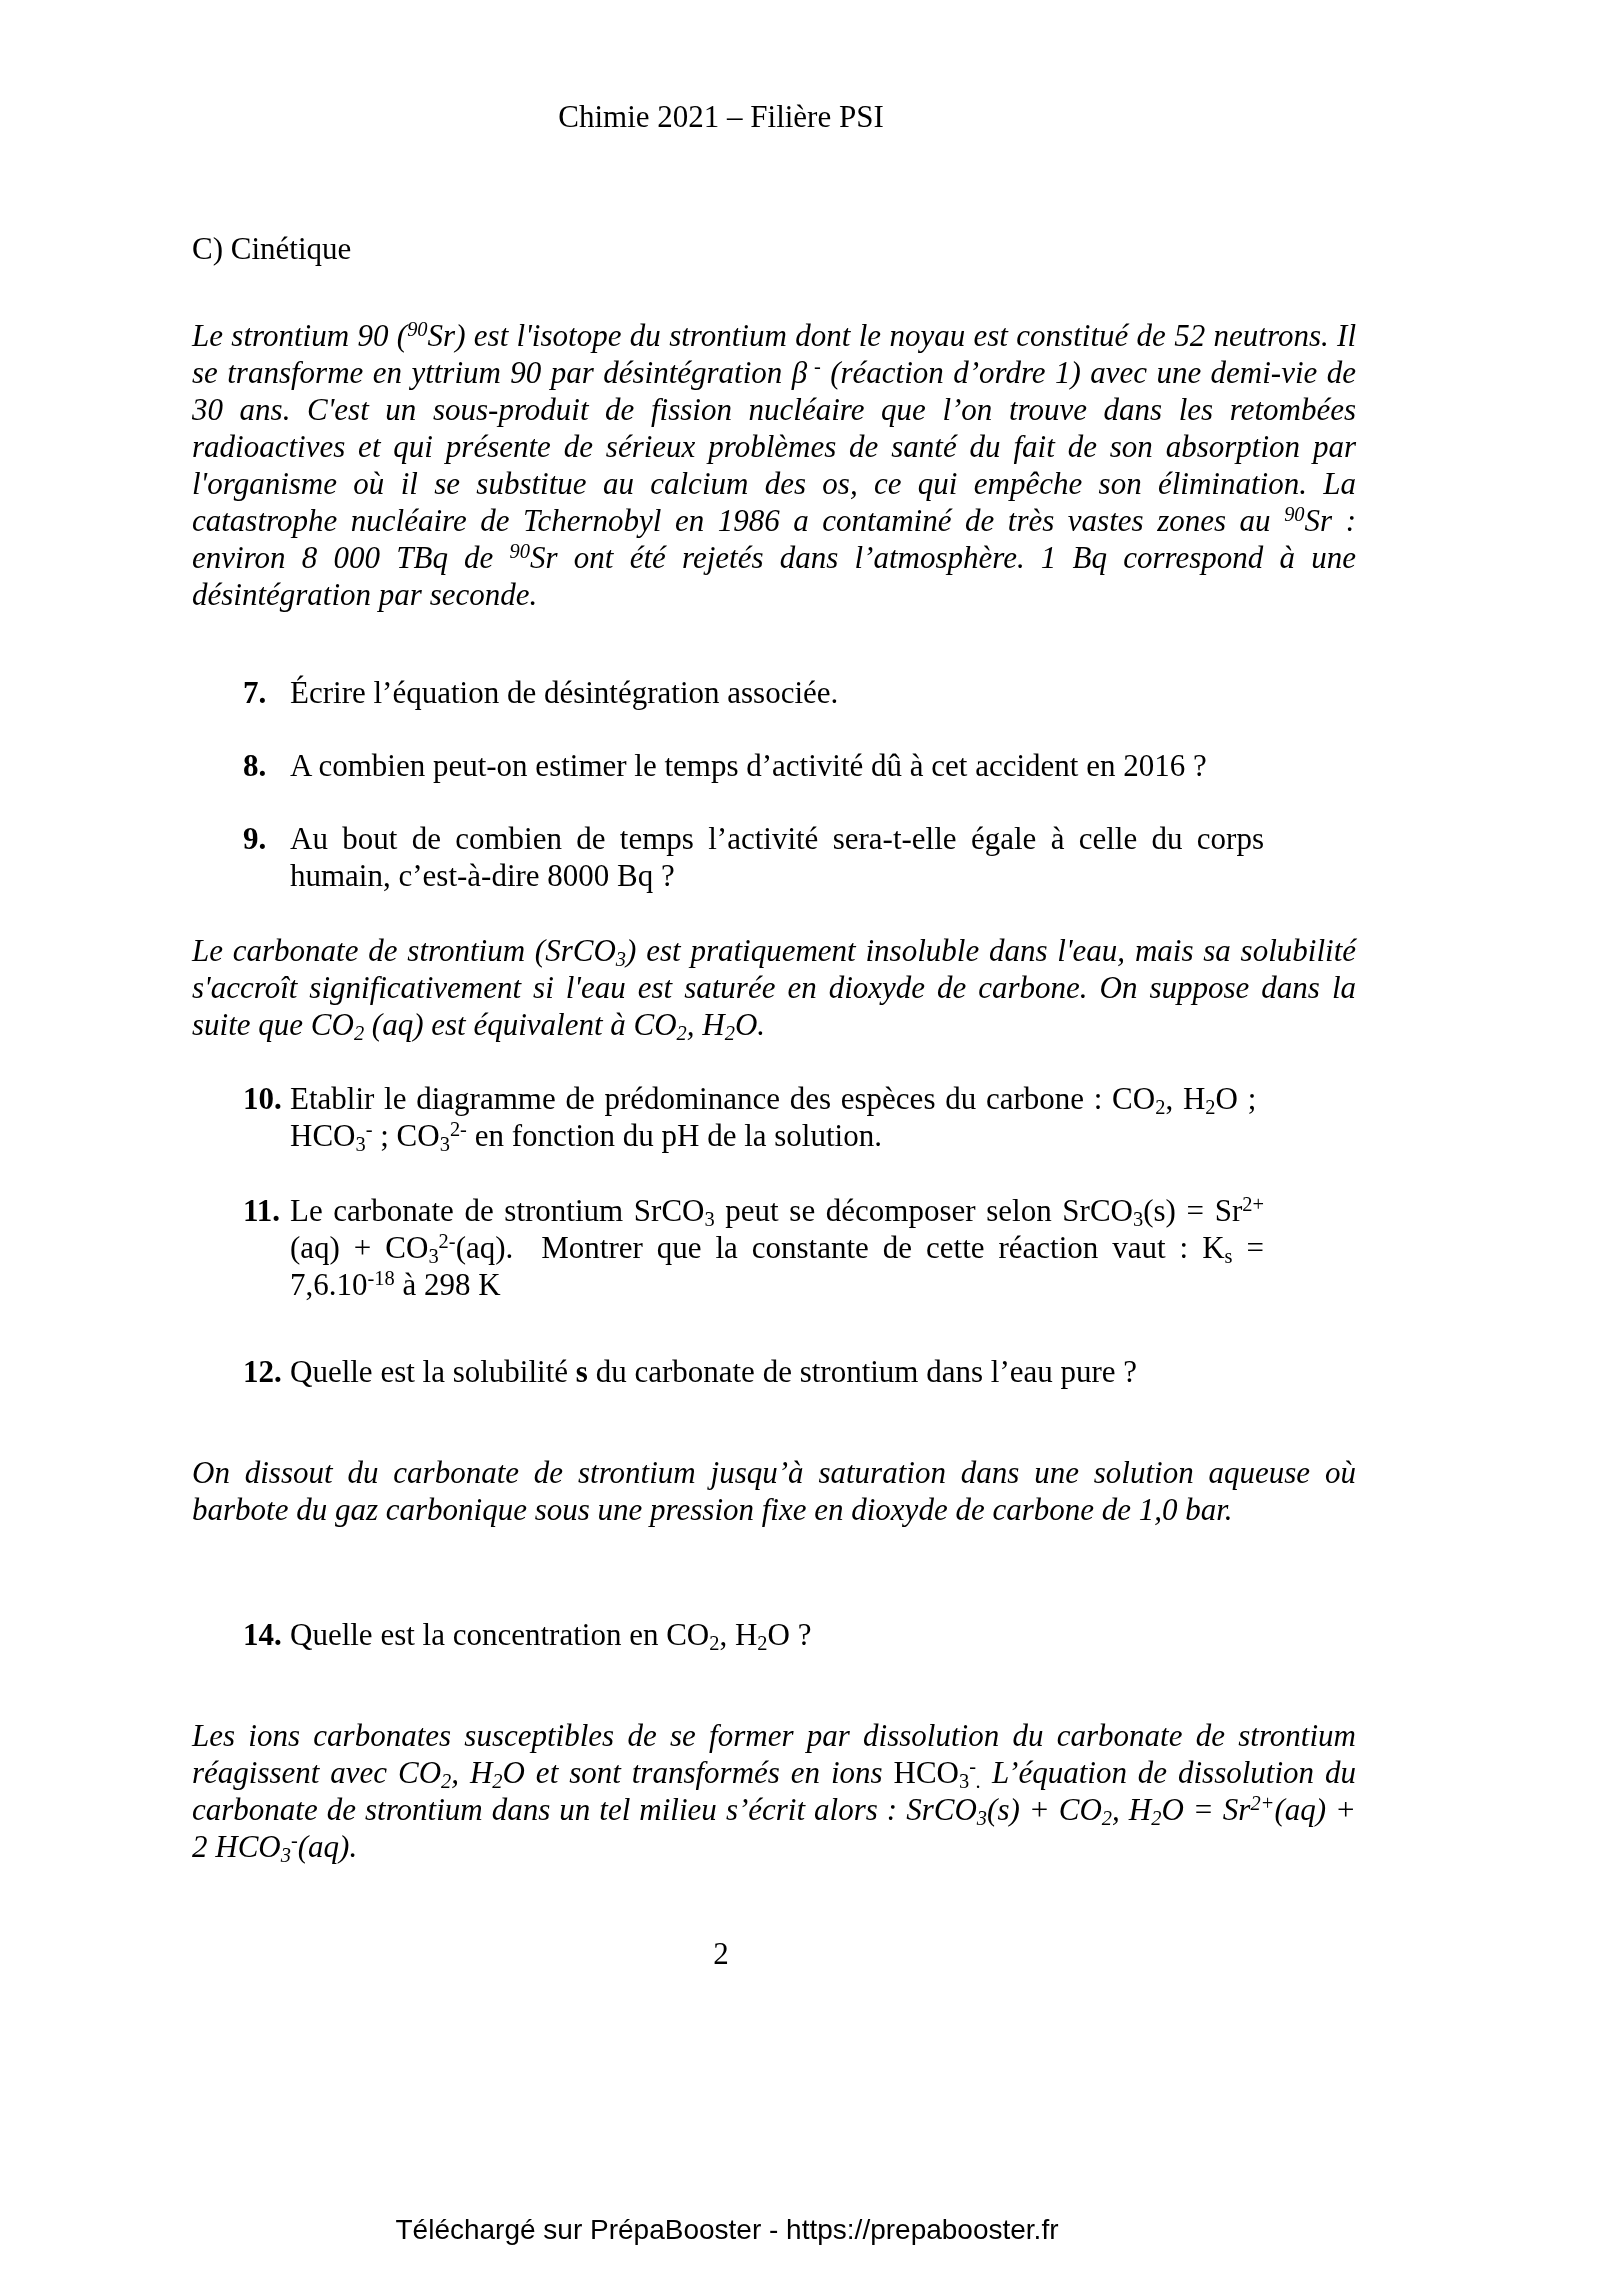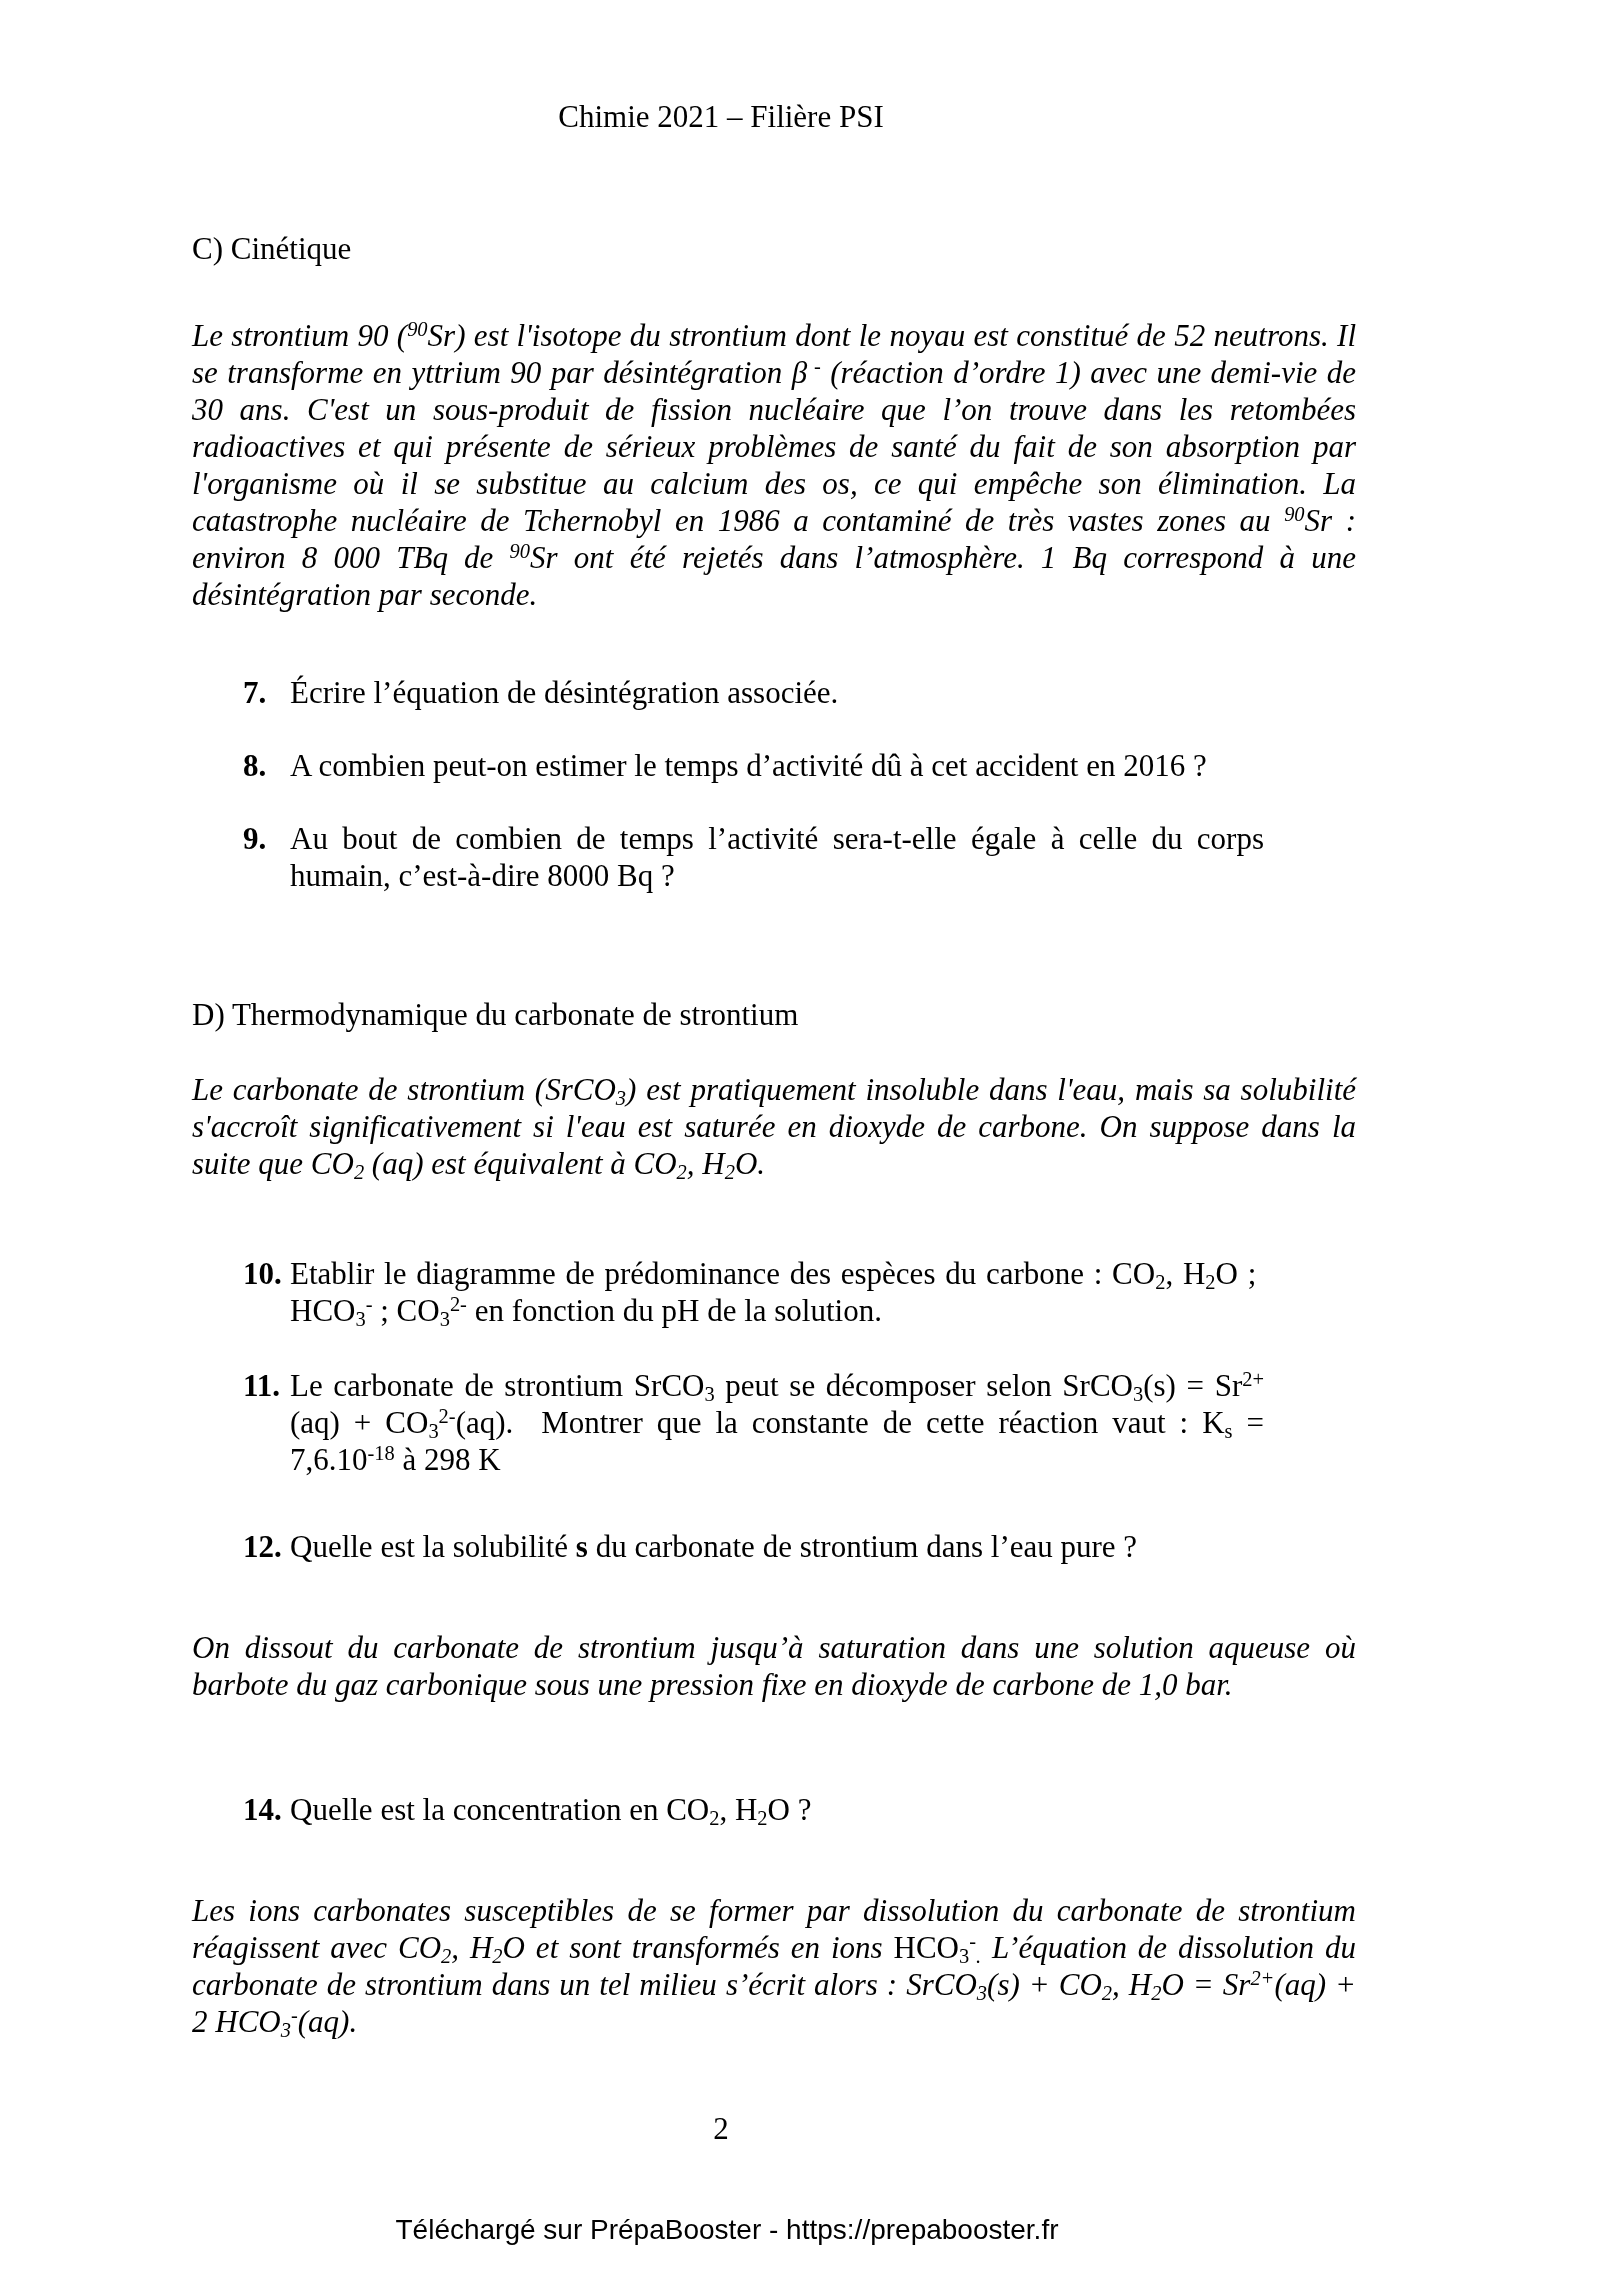--- a/index.html
+++ b/index.html
@@ -32,21 +32,21 @@
   .note2   { margin-top: 64px; }
   .q {
     margin-left: 290px;
     margin-right: 178px;
     text-align: justify;
     text-indent: -47px;
   }
   .q7  { margin-top: 61px; }
   .q8  { margin-top: 36px; }
   .q9  { margin-top: 36px; }
-  .q10 { margin-top: 73px; }
+  .q10 { margin-top: 37px; }
   .q11 { margin-top: 38px; }
   .q12 { margin-top: 50px; }
   .q13 { margin-top: 23.5px; }
   .q14 { margin-top: 88px; }
   .qnum {
     font-weight: bold;
     display: inline-block;
     width: 47px;
     text-indent: 0;
   }
@@ -87,21 +87,20 @@
   </div>
 
   <div class="q q8">
     <span class="qnum">8.</span><span>A combien peut-on estimer le temps d’activité dû à cet accident en 2016 ?</span>
   </div>
 
   <div class="q q9">
     <span class="qnum">9.</span><span>Au bout de combien de temps l’activité sera-t-elle égale à celle du corps humain, c’est-à-dire 8000 Bq ?</span>
   </div>
 
-  <div class="sec-heading heading-d">D) Thermodynamique du carbonate de strontium</div>
 
   <div class="para intro-d">Le carbonate de strontium (SrCO<sub>3</sub>) est pratiquement insoluble dans l'eau, mais sa solubilité s'accroît significativement si l'eau est saturée en dioxyde de carbone. On suppose dans la suite que CO<sub>2</sub> (aq) est équivalent à CO<sub>2</sub>, H<sub>2</sub>O.</div>
 
   <div class="q q10">
     <span class="qnum">10.</span><span>Etablir le diagramme de prédominance des espèces du carbone : CO<sub>2</sub>, H<sub>2</sub>O ;&nbsp; HCO<sub>3</sub><sup>-</sup> ; CO<sub>3</sub><sup>2-</sup> en fonction du pH de la solution.</span>
   </div>
 
   <div class="q q11">
     <span class="qnum">11.</span><span>Le carbonate de strontium SrCO<sub>3</sub> peut se décomposer selon SrCO<sub>3</sub>(s) = Sr<sup>2+</sup>(aq) + CO<sub>3</sub><sup>2-</sup>(aq).&nbsp; Montrer que la constante de cette réaction vaut : K<sub>s</sub> = 7,6.10<sup>-18</sup> à 298 K</span>
   </div>

